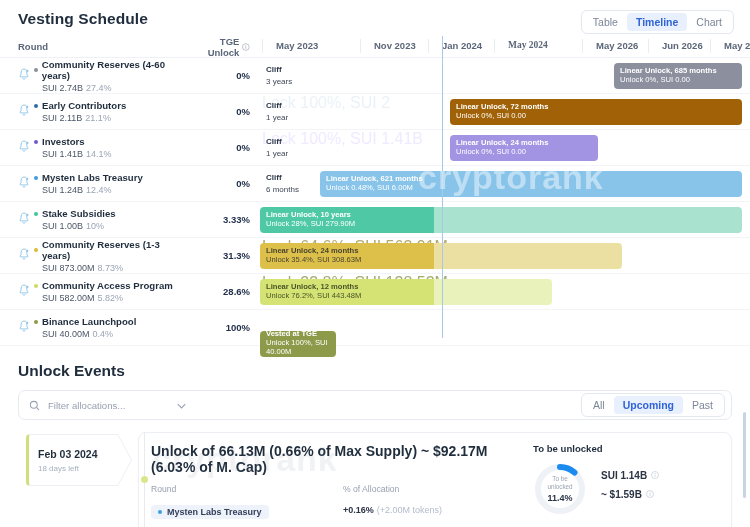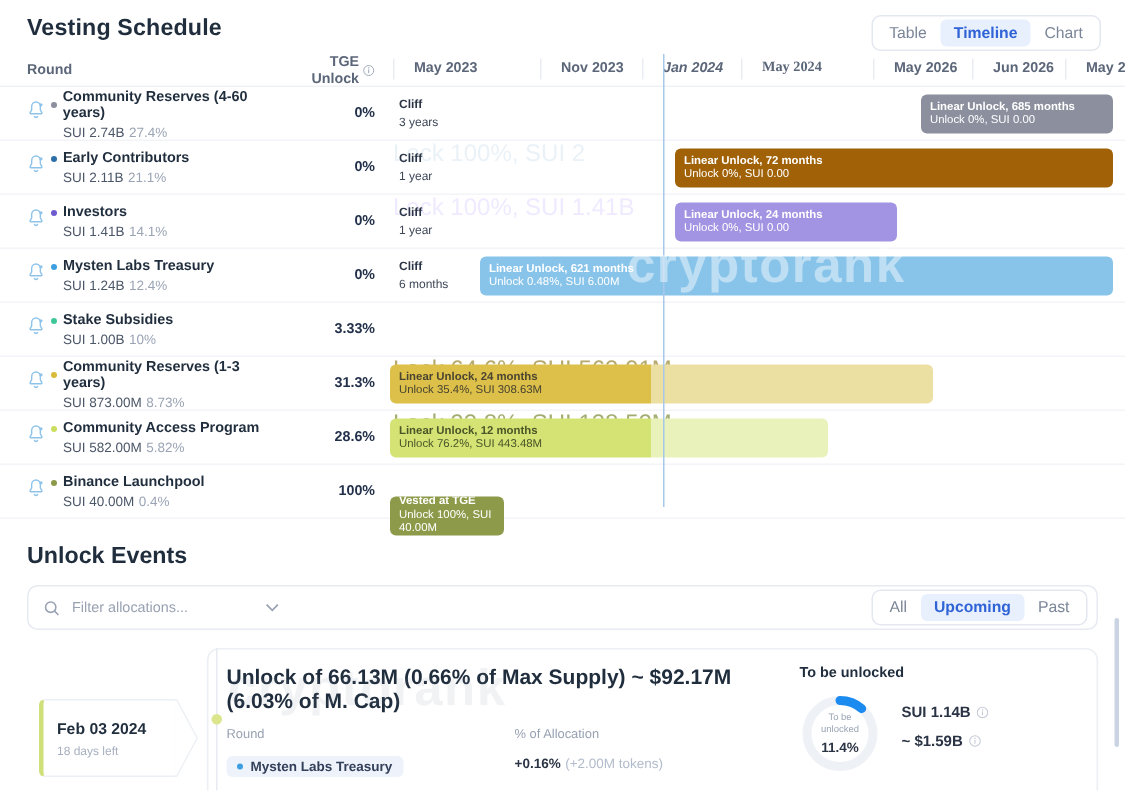--- a/index.html
+++ b/index.html
@@ -85,21 +85,21 @@
   .ue-title{ font-size:15.5px; font-weight:700; color:#1f2d3d; }
   .ue-bar{
     margin-top:10px; height:30px; border:1px solid #e7eaf1; border-radius:7px;
     display:flex; align-items:center; justify-content:space-between; padding:0 6px 0 10px;
     background:#fff;
   }
   .filter{ display:flex; align-items:flex-end; gap:8px; font-size:9.6px; color:#98a1b2; }
   .filter .chev{ color:#98a1b2; margin-left:44px;}
   .ue-card-wrap{ display:flex; margin-top:12px; align-items:stretch; position:relative;}
   .datechip{
-    width:108px; position:relative; height:52px; margin-top:34px;
+    width:108px; position:relative; height:52px; margin-top:2px;
   }
   .datechip .body{
     position:absolute; left:8px; top:0; width:92px; height:52px;
     background:#fff; border:1px solid #eceff4; border-left:3px solid #cfe07a;
     border-radius:4px 0 0 4px;
   }
   .datechip .arrow{
     position:absolute; left:99px; top:0; width:0; height:0;
     border-top:26px solid transparent; border-bottom:26px solid transparent;
     border-left:14px solid #fff;
@@ -174,21 +174,21 @@
         <circle cx="8" cy="8" r="7" fill="none" stroke="#9aa4b5" stroke-width="1.3"></circle>
         <circle cx="8" cy="4.4" r="0.95" fill="#9aa4b5"></circle>
         <rect x="7.3" y="6.5" width="1.4" height="5.2" fill="#9aa4b5"></rect>
       </svg>
     </div>
     <div class="tl-head" id="tlhead">
         <span style="left: 14px;">May 2023</span>
         <i class="sep" style="left: 0px;"></i>
         <span style="left: 112px;">Nov 2023</span>
         <i class="sep" style="left: 98px;"></i>
-        <span style="left: 180px; font-style: italic;">Jan 2024</span>
+        <span style="left: 180px;">Jan 2024</span>
         <i class="sep" style="left: 166px;"></i>
         <span style="left: 246px; font-family: Liberation Serif, serif;">May 2024</span>
         <i class="sep" style="left: 232px;"></i>
         <span style="left: 334px;">May 2026</span>
         <i class="sep" style="left: 320px;"></i>
         <span style="left: 400px;">Jun 2026</span>
         <i class="sep" style="left: 386px;"></i>
         <span style="left: 462px;">May 203</span>
         <i class="sep" style="left: 448px;"></i>
       </div>
@@ -312,20 +312,28 @@
             <circle cx="12.6" cy="4" r="1.5" fill="#8fc4ea"></circle>
           </svg></div>
         <div class="rinfo">
           <div class="rname">
             <span class="dot" style="background:#3ec79b"></span>
             <span>Stake Subsidies</span>
           </div>
           <div class="rsub"><b>SUI 1.00B</b><em>10%</em></div>
         </div>
         <div class="rtge">3.33%</div>
+        <div class="tl">
+          <div class="bar" style="left: -2px; width: 482px; background: linear-gradient(to right, rgb(79, 201, 165) 0px, rgb(79, 201, 165) 174px, rgb(169, 227, 207) 174px, rgb(169, 227, 207) 100%); color: rgb(255, 255, 255);">
+            <div class="lbl">
+              <div class="l1">Linear Unlock, 10 years</div>
+              <div class="l2">Unlock 28%, SUI 279.90M</div>
+            </div>
+          </div>
+        </div>
       </div>
       <div class="vrow">
         <div class="bell"><svg width="12" height="13" viewBox="0 0 16 18">
             <path d="M8 1.4c-2.3 0-4 1.8-4 4.1v3.2L2.6 11.2c-.3.5 0 1.1.6 1.1h9.6c.6 0 .9-.6.6-1.1L12 8.7V5.5c0-2.3-1.7-4.1-4-4.1z" fill="none" stroke="#8fc4ea" stroke-width="1.3"></path>
             <path d="M6.4 14.2c.2.9.9 1.5 1.6 1.5s1.4-.6 1.6-1.5" fill="none" stroke="#8fc4ea" stroke-width="1.3"></path>
             <circle cx="12.6" cy="4" r="1.5" fill="#8fc4ea"></circle>
           </svg></div>
         <div class="rinfo">
           <div class="rname">
             <span class="dot" style="background:#d9bb3c"></span>

